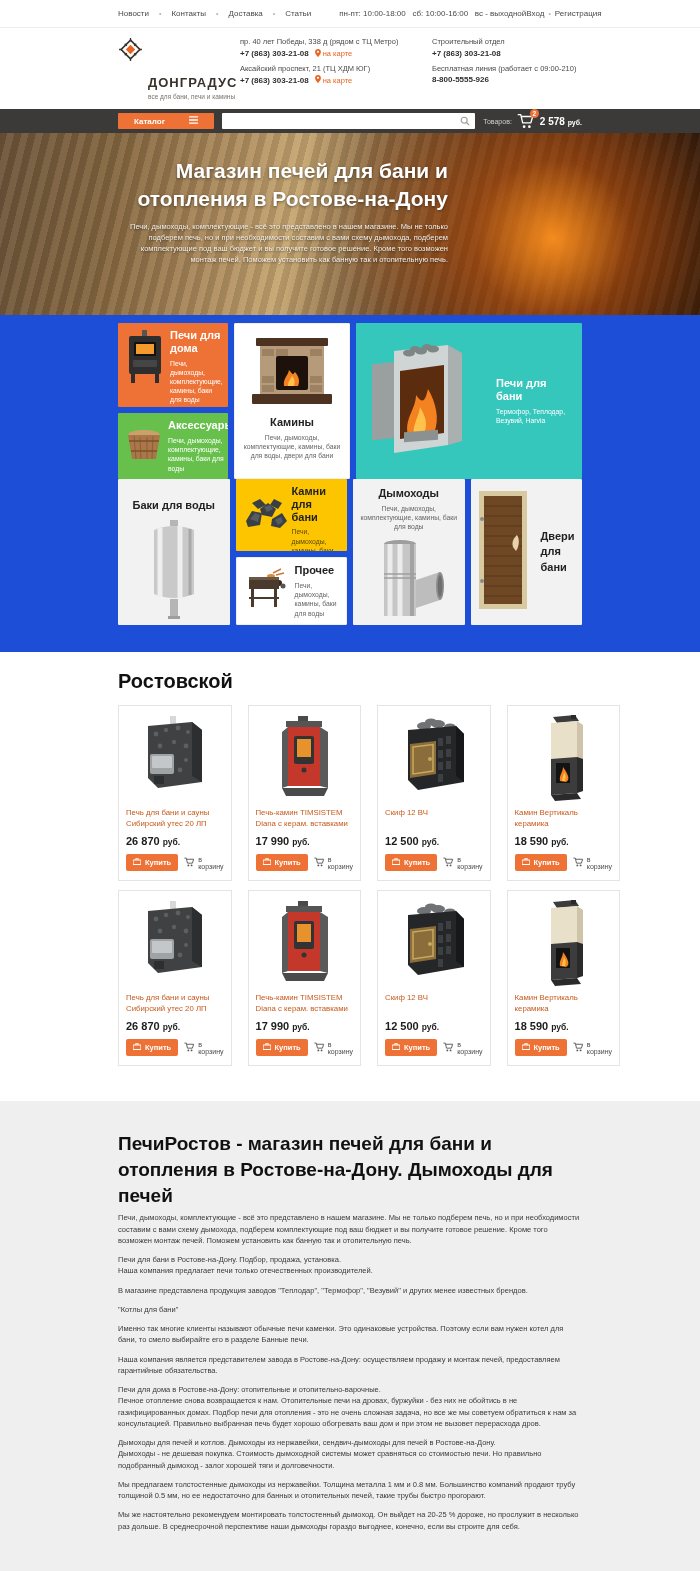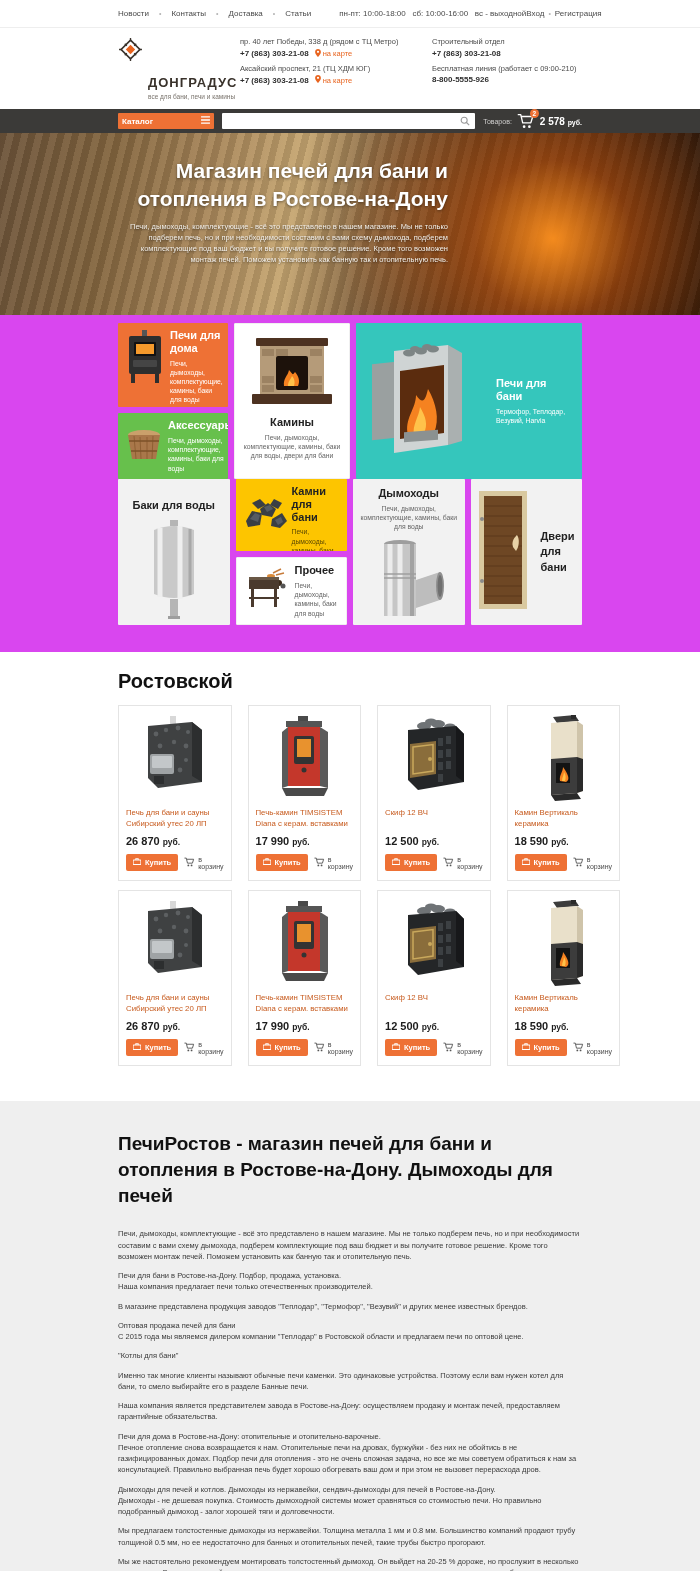--- a/index.html
+++ b/index.html
@@ -29,21 +29,21 @@
   .phone { font-weight: bold; font-size: 8px; color: #2f2f2f; }
   .maplink { color: #e8641f; text-decoration: none; display: inline-flex; align-items: center; gap: 2px; cursor: pointer; }
   .dept { margin-left: auto; font-size: 7.5px; color: #4a4a4a; width: 150px; }
   .dept .blk { margin-bottom: 5px; line-height: 1.4; }
 
   
   .searchrow { background: #3b3a38; }
   .searchrow .wrap { display: flex; align-items: center; height: 24px; gap: 8px; }
   .catalog-btn { background: #ee7135; color: #fff; border: none; height: 16px; width: 96px;
     font-size: 8px; font-weight: bold; display: flex; align-items: center; justify-content: space-between;
-    padding: 0 4px; border-radius: 1px; cursor: pointer; font-family: inherit; }
+    padding: 0 16px; border-radius: 1px; cursor: pointer; font-family: inherit; }
   .search-box { flex: 1; background: #fff; height: 16px; border-radius: 1px; display: flex; align-items: center; padding: 0 5px; }
   .search-box input { flex: 1; border: none; outline: none; font-size: 8px; height: 14px; font-family: inherit; }
   .cart-area { display: flex; align-items: center; gap: 5px; color: #fff; }
   .cart-label { font-size: 7px; color: #cfcecd; }
   .cart-ic { position: relative; width: 18px; height: 16px; cursor: pointer; }
   .cart-badge { position: absolute; top: -4px; right: -4px; background: #ee7135; color: #fff;
     font-size: 6.5px; font-weight: bold; width: 9px; height: 9px; border-radius: 50%;
     display: flex; align-items: center; justify-content: center; }
   .cart-total { font-size: 10px; font-weight: bold; }
   .cart-total .rub { font-size: 7px; font-weight: bold; }
@@ -55,21 +55,21 @@
       repeating-linear-gradient(104deg, rgba(0,0,0,.10) 0 7px, rgba(255,255,255,.05) 7px 14px),
       linear-gradient(100deg, #6d543a 0%, #84663f 16%, #a9875a 30%, #c6a671 42%, #8a6a44 52%, #45301d 66%, #241812 82%, #120d09 100%);
   }
   .hero .wrap { padding-top: 24px; text-align: right; }
   .hero-title { color: #fff; font-size: 21px; font-weight: bold; line-height: 1.3; width: 330px;
     text-shadow: 0 1px 3px rgba(0,0,0,.45); }
   .hero-text { color: #f3efe9; font-size: 7.5px; line-height: 1.45; width: 330px; margin-top: 10px;
     text-shadow: 0 1px 2px rgba(0,0,0,.5); }
 
   
-  .cats { padding: 8px 0 28px 0; background: #d946ef; }
+  .cats { padding: 8px 0 28px 0; background: #1d4ed8; }
   .cat-row1 { display: grid; grid-template-columns: 110px 116px 1fr; gap: 6px; height: 148px; margin-bottom: 8px; }
   .cat-row2 { display: grid; grid-template-columns: repeat(4, 1fr); gap: 6px; height: 145px; }
   .cat-stack { display: flex; flex-direction: column; gap: 6px; }
   .tile { border-radius: 1px; overflow: hidden; cursor: pointer; position: relative; }
   .tile-orange { background: #ee7135; color: #fff; flex: 0 0 84px; display: flex; padding: 6px; gap: 4px; }
   .tile-green { background: #67c04c; color: #fff; flex: 1; display: flex; padding: 6px; gap: 4px; align-items: center; }
   .tile-white { background: #fff; border: 1px solid #f0f0f0; display: flex; flex-direction: column; align-items: center; padding: 8px; }
   .tile-teal { background: #35c6bc; color: #fff; display: flex; padding: 8px; gap: 20px; align-items: center; }
   .tile-gray { background: #f2f2f2; display: flex; flex-direction: column; align-items: center; padding: 8px 6px; }
   .tile-yellow { background: #fdc500; flex: 0 0 72px; display: flex; padding: 6px; gap: 4px; }
@@ -90,21 +90,21 @@
   .card-name { font-size: 7.8px; color: #c75a1d; line-height: 1.35; min-height: 22px; margin-top: 6px; cursor: pointer; }
   .card-price { font-size: 11px; font-weight: bold; color: #1d1d1d; margin: 5px 0 7px 0; }
   .card-price .rub { font-size: 8.5px; }
   .card-actions { display: flex; align-items: center; gap: 6px; }
   .buy-btn { background: #ee7135; color: #fff; border: none; font-size: 7.5px; font-weight: bold;
     padding: 4px 7px; border-radius: 2px; display: inline-flex; align-items: center; gap: 4px; cursor: pointer; font-family: inherit; }
   .tocart { font-size: 7px; color: #4a4a4a; text-decoration: none; display: inline-flex; align-items: center; gap: 3px; cursor: pointer; }
 
   
   .seo { background: #efefef; padding: 30px 0 42px 0; }
-  .seo-title { font-size: 19px; font-weight: bold; color: #111; line-height: 1.35; margin-bottom: 20px; }
+  .seo-title { font-size: 19px; font-weight: bold; color: #111; line-height: 1.35; margin-bottom: 4px; }
   .seo p { font-size: 7.5px; line-height: 1.5; color: #3a3a3a; margin-bottom: 8px; white-space: pre-line; }
 </style>
 </head>
 <body>
 
 <div class="topbar">
   <div class="wrap">
     <div class="tb-links">
       <a>Новости</a>
         <span class="dot">•</span>
@@ -727,22 +727,20 @@
   </div>
 </div>
 
 <div class="seo">
   <div class="wrap">
     <div class="seo-title">ПечиРостов - магазин печей для бани и отопления в Ростове-на-Дону. Дымоходы для печей</div>
     <p>Печи, дымоходы, комплектующие - всё это представлено в нашем магазине. Мы не только подберем печь, но и при необходимости составим с вами схему дымохода, подберем комплектующие под ваш бюджет и вы получите готовое решение. Кроме того возможен монтаж печей. Поможем установить как банную так и отопительную печь.</p>
     <p>Печи для бани в Ростове-на-Дону. Подбор, продажа, установка.
 Наша компания предлагает печи только отечественных производителей.</p>
     <p>В магазине представлена продукция заводов "Теплодар", "Термофор", "Везувий" и других менее известных брендов.</p>
-    <p>Оптовая продажа печей для бани
-С 2015 года мы являемся дилером компании "Теплодар" в Ростовской области и предлагаем печи по оптовой цене.</p>
     <p>"Котлы для бани"</p>
     <p>Именно так многие клиенты называют обычные печи каменки. Это одинаковые устройства. Поэтому если вам нужен котел для бани, то смело выбирайте его в разделе Банные печи.</p>
     <p>Наша компания является представителем завода в Ростове-на-Дону: осуществляем продажу и монтаж печей, предоставляем гарантийные обязательства.</p>
     <p>Печи для дома в Ростове-на-Дону: отопительные и отопительно-варочные.
 Печное отопление снова возвращается к нам. Отопительные печи на дровах, буржуйки - без них не обойтись в не газифицированных домах. Подбор печи для отопления - это не очень сложная задача, но все же мы советуем обратиться к нам за консультацией. Правильно выбранная печь будет хорошо обогревать ваш дом и при этом не вызовет перерасхода дров.</p>
     <p>Дымоходы для печей и котлов. Дымоходы из нержавейки, сендвич-дымоходы для печей в Ростове-на-Дону.
 Дымоходы - не дешевая покупка. Стоимость дымоходной системы может сравняться со стоимостью печи. Но правильно подобранный дымоход - залог хорошей тяги и долговечности.</p>
     <p>Мы предлагаем толстостенные дымоходы из нержавейки. Толщина металла 1 мм и 0.8 мм. Большинство компаний продают трубу толщиной 0.5 мм, но ее недостаточно для банных и отопительных печей, такие трубы быстро прогорают.</p>
     <p>Мы же настоятельно рекомендуем монтировать толстостенный дымоход. Он выйдет на 20-25 % дороже, но прослужит в несколько раз дольше. В среднесрочной перспективе наши дымоходы гораздо выгоднее, конечно, если вы строите для себя.</p>
 

